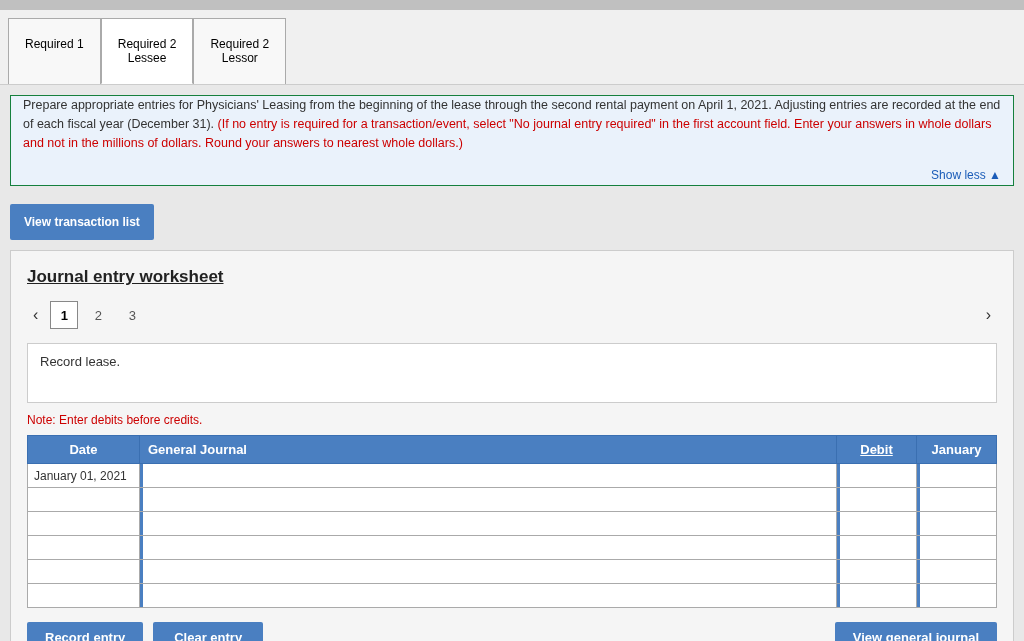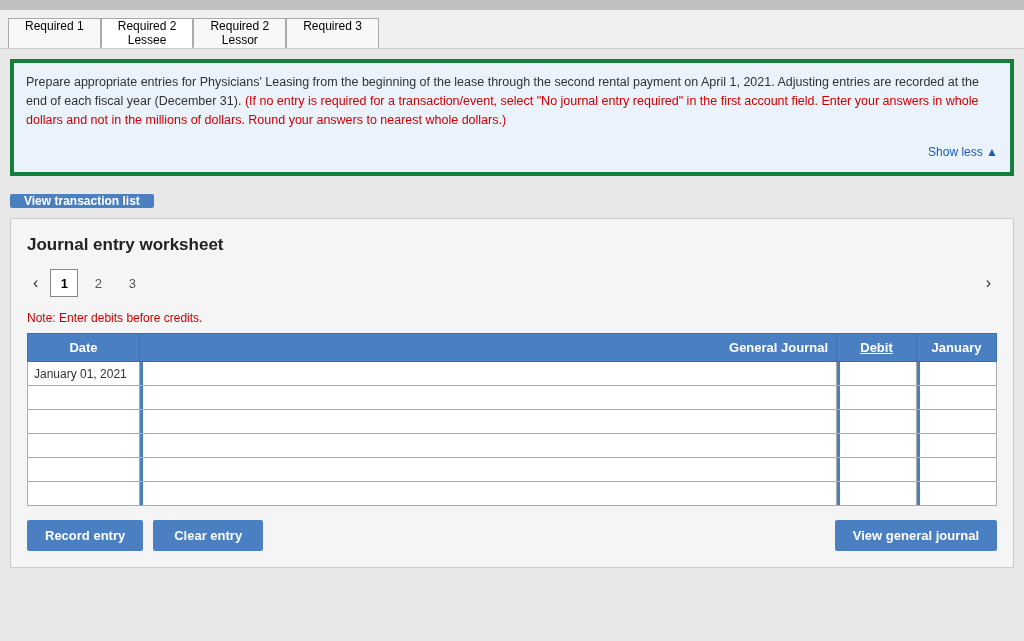--- a/index.html
+++ b/index.html
@@ -17,41 +17,41 @@
 
     .tabs-container {
       background: #f0f0f0;
       border-bottom: 1px solid #ccc;
       display: flex;
       padding: 8px 8px 0 8px;
       gap: 0;
     }
 
     .tab {
-      padding: 0 16px;
+      padding: 18px 16px;
       border: 1px solid #aaa;
       border-bottom: none;
       background: #f8f8f8;
       cursor: pointer;
       font-size: 12px;
       text-align: center;
       min-width: 80px;
     }
 
     .tab.active {
       background: #ffffff;
       border-bottom: 1px solid white;
       font-weight: normal;
     }
 
     .instructions-box {
       background: #eaf2fb;
-      border: 4px solid #15803d;
+      border: 1px solid #15803d;
       margin: 10px 10px;
-      padding: 10px 12px;
+      padding: 0 12px;
       font-size: 12.5px;
       line-height: 1.5;
       color: #333;
     }
 
     .instructions-box .red-text {
       color: #cc0000;
     }
 
     .show-less {
@@ -63,40 +63,41 @@
       color: #1a5cb8;
       text-decoration: none;
       font-size: 12px;
     }
 
     .view-transaction-btn {
       display: inline-block;
       background: #4a7fc1;
       color: white;
       border: none;
-      padding: 0 14px;
+      padding: 11px 14px;
       margin: 8px 10px 10px 10px;
       cursor: pointer;
       font-size: 12px;
       font-weight: bold;
       border-radius: 2px;
     }
 
     .worksheet-container {
       background: #f5f5f5;
       border: 1px solid #ccc;
       margin: 0 10px 10px 10px;
       padding: 16px;
     }
 
     .worksheet-title {
       font-size: 17px;
       font-weight: bold;
       margin-bottom: 14px;
       color: #222;
+      text-decoration: underline;
     }
 
     .pagination {
       display: flex;
       align-items: center;
       margin-bottom: 14px;
       gap: 6px;
     }
 
     .pagination .arrow {
@@ -167,21 +168,21 @@
       font-weight: bold;
       border: 1px solid #3a6fb1;
     }
 
     .journal-table th.date-col {
       width: 112px;
       text-align: center;
     }
 
     .journal-table th.general-col {
-      text-align: right;
+      text-align: left;
     }
 
     .journal-table th.debit-col {
       width: 80px;
       text-align: center;
       text-decoration: underline;
     }
 
     .journal-table th.credit-col {
       width: 80px;
@@ -256,21 +257,20 @@
 <body>
 
 
 
 <div class="top-bar"></div>
 
 <div class="tabs-container">
   <div class="tab">Required 1</div>
   <div class="tab active">Required 2<br>Lessee</div>
   <div class="tab">Required 2<br>Lessor</div>
-  <div class="tab">Required 3</div>
 </div>
 
 <div class="instructions-box">
   <span>Prepare appropriate entries for Physicians' Leasing from the beginning of the lease through the second rental payment on April 1, 2021. Adjusting entries are recorded at the end of each fiscal year (December 31).</span>
   <span class="red-text">(If no entry is required for a transaction/event, select "No journal entry required" in the first account field. Enter your answers in whole dollars and not in the millions of dollars. Round your answers to nearest whole dollars.)</span>
   <div class="show-less">
     <a href="#">Show less ▲</a>
   </div>
 </div>
 
@@ -281,20 +281,23 @@
 
   <div class="pagination">
     <span class="arrow">‹</span>
     <span class="page-num active">1</span>
     <span class="page-num-inactive">2</span>
     <span class="page-num-inactive">3</span>
     <span style="flex:1"></span>
     <span class="arrow">›</span>
   </div>
 
+  <div class="record-description-box">
+    <span>Record lease.</span>
+  </div>
 
   <div class="note-text">Note: Enter debits before credits.</div>
 
   <table class="journal-table">
     <thead>
       <tr>
         <th class="date-col">Date</th>
         <th class="general-col">General Journal</th>
         <th class="debit-col">Debit</th>
         <th class="credit-col">January</th>

